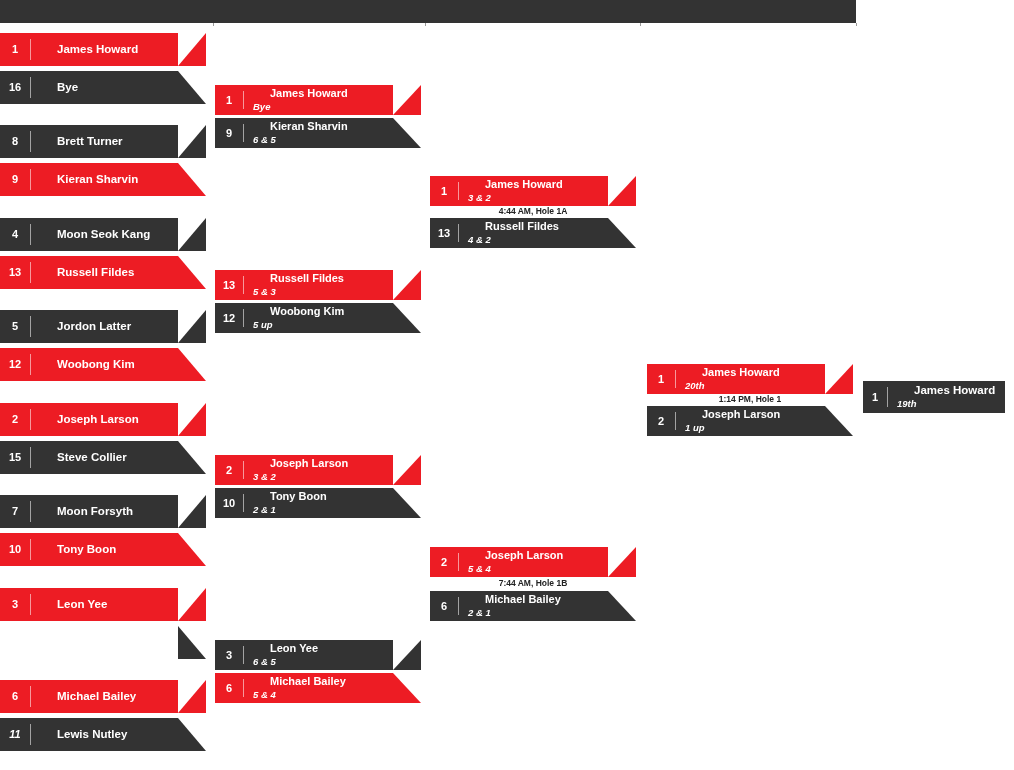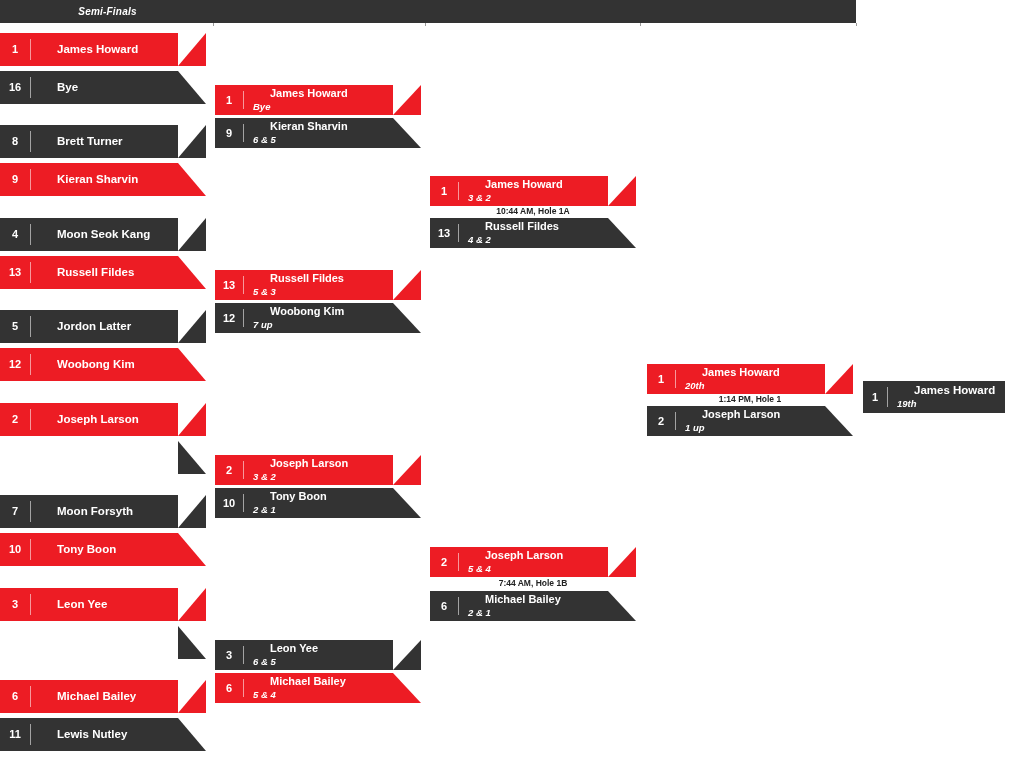--- a/index.html
+++ b/index.html
@@ -141,23 +141,20 @@
     box-sizing: border-box;
     color: #ffffff;
   }
 </style>
 </head>
 <body>
 
 <div id="bracket-root">
 
   <div class="round-header">
-    <div class="round-header-cell" style="width:215px;">
-      <span>Semi-Finals</span>
-    </div>
   </div>
   <div class="header-underline"></div>
   <div class="header-sep" style="left:213px;"></div>
   <div class="header-sep" style="left:425px;"></div>
   <div class="header-sep" style="left:640px;"></div>
   <div class="header-sep" style="left:856px;"></div>
 
   <div id="seat-layer">
       <div class="seat seat-red seat-top" style="left: 0px; top: 33px; width: 206px; height: 33px;">
         <div class="seat-body" style="width: 178px;">
@@ -243,20 +240,27 @@
         <div class="seat-body" style="width: 178px;">
           <div class="seed" style="width: 30px;">2</div>
           <div class="divider"></div>
           <div class="seat-text">
             <div class="player-name" style="font-size: 11.5px;">Joseph Larson</div>
           </div>
         </div>
         <div style="position: absolute; left: 178px; top: 0px; width: 0px; height: 0px; border-style: solid; border-width: 0px 0px 33px 28px; border-color: transparent transparent rgb(237, 28, 36);"></div>
       </div>
       <div class="seat seat-dark seat-bottom" style="left: 0px; top: 441px; width: 206px; height: 33px;">
+        <div class="seat-body" style="width: 178px;">
+          <div class="seed" style="width: 30px;">15</div>
+          <div class="divider"></div>
+          <div class="seat-text">
+            <div class="player-name" style="font-size: 11.5px;">Steve Collier</div>
+          </div>
+        </div>
         <div style="position: absolute; left: 178px; top: 0px; width: 0px; height: 0px; border-style: solid; border-width: 33px 0px 0px 28px; border-color: transparent transparent transparent rgb(51, 51, 51);"></div>
       </div>
       <div class="seat seat-dark seat-top" style="left: 0px; top: 495px; width: 206px; height: 33px;">
         <div class="seat-body" style="width: 178px;">
           <div class="seed" style="width: 30px;">7</div>
           <div class="divider"></div>
           <div class="seat-text">
             <div class="player-name" style="font-size: 11.5px;">Moon Forsyth</div>
           </div>
         </div>
@@ -290,21 +294,21 @@
           <div class="seed" style="width: 30px;">6</div>
           <div class="divider"></div>
           <div class="seat-text">
             <div class="player-name" style="font-size: 11.5px;">Michael Bailey</div>
           </div>
         </div>
         <div style="position: absolute; left: 178px; top: 0px; width: 0px; height: 0px; border-style: solid; border-width: 0px 0px 33px 28px; border-color: transparent transparent rgb(237, 28, 36);"></div>
       </div>
       <div class="seat seat-dark seat-bottom" style="left: 0px; top: 718px; width: 206px; height: 33px;">
         <div class="seat-body" style="width: 178px;">
-          <div class="seed" style="width: 30px;">11</div>
+          <div class="seed" style="width: 30px; font-style: italic;">11</div>
           <div class="divider"></div>
           <div class="seat-text">
             <div class="player-name" style="font-size: 11.5px;">Lewis Nutley</div>
           </div>
         </div>
         <div style="position: absolute; left: 178px; top: 0px; width: 0px; height: 0px; border-style: solid; border-width: 33px 0px 0px 28px; border-color: transparent transparent transparent rgb(51, 51, 51);"></div>
       </div>
       <div class="seat seat-red seat-top" style="left: 215px; top: 85px; width: 206px; height: 30px;">
         <div class="seat-body" style="width: 178px;">
           <div class="seed" style="width: 28px;">1</div>
@@ -337,21 +341,21 @@
           </div>
         </div>
         <div style="position: absolute; left: 178px; top: 0px; width: 0px; height: 0px; border-style: solid; border-width: 0px 0px 30px 28px; border-color: transparent transparent rgb(237, 28, 36);"></div>
       </div>
       <div class="seat seat-dark seat-bottom" style="left: 215px; top: 303px; width: 206px; height: 30px;">
         <div class="seat-body" style="width: 178px;">
           <div class="seed" style="width: 28px;">12</div>
           <div class="divider"></div>
           <div class="seat-text">
             <div class="player-name" style="font-size: 11px;">Woobong Kim</div>
-            <div class="player-score">7 up</div>
+            <div class="player-score">5 up</div>
           </div>
         </div>
         <div style="position: absolute; left: 178px; top: 0px; width: 0px; height: 0px; border-style: solid; border-width: 30px 0px 0px 28px; border-color: transparent transparent transparent rgb(51, 51, 51);"></div>
       </div>
       <div class="seat seat-red seat-top" style="left: 215px; top: 455px; width: 206px; height: 30px;">
         <div class="seat-body" style="width: 178px;">
           <div class="seed" style="width: 28px;">2</div>
           <div class="divider"></div>
           <div class="seat-text">
             <div class="player-name" style="font-size: 11px;">Joseph Larson</div>
@@ -452,21 +456,21 @@
         <div class="seat-body" style="width: 178px;">
           <div class="seed" style="width: 28px;">2</div>
           <div class="divider"></div>
           <div class="seat-text">
             <div class="player-name" style="font-size: 11px;">Joseph Larson</div>
             <div class="player-score">1 up</div>
           </div>
         </div>
         <div style="position: absolute; left: 178px; top: 0px; width: 0px; height: 0px; border-style: solid; border-width: 30px 0px 0px 28px; border-color: transparent transparent transparent rgb(51, 51, 51);"></div>
       </div>
-      <div class="match-time" style="left: 430px; top: 207px; width: 206px;">10:44 AM, Hole 1A</div>
+      <div class="match-time" style="left: 430px; top: 207px; width: 206px;">4:44 AM, Hole 1A</div>
       <div class="match-time" style="left: 430px; top: 579px; width: 206px; text-align: center;">7:44 AM, Hole 1B</div>
       <div class="match-time" style="left: 647px; top: 395px; width: 206px;">1:14 PM, Hole 1</div>
       <div class="champion-box" style="left: 863px; top: 381px; width: 142px; height: 32px; background: rgb(51, 51, 51);">
         <div class="seed" style="width: 24px;">1</div>
         <div class="divider"></div>
         <div class="seat-text">
           <div class="player-name">James Howard</div>
           <div class="player-score">19th</div>
         </div>
       </div>

